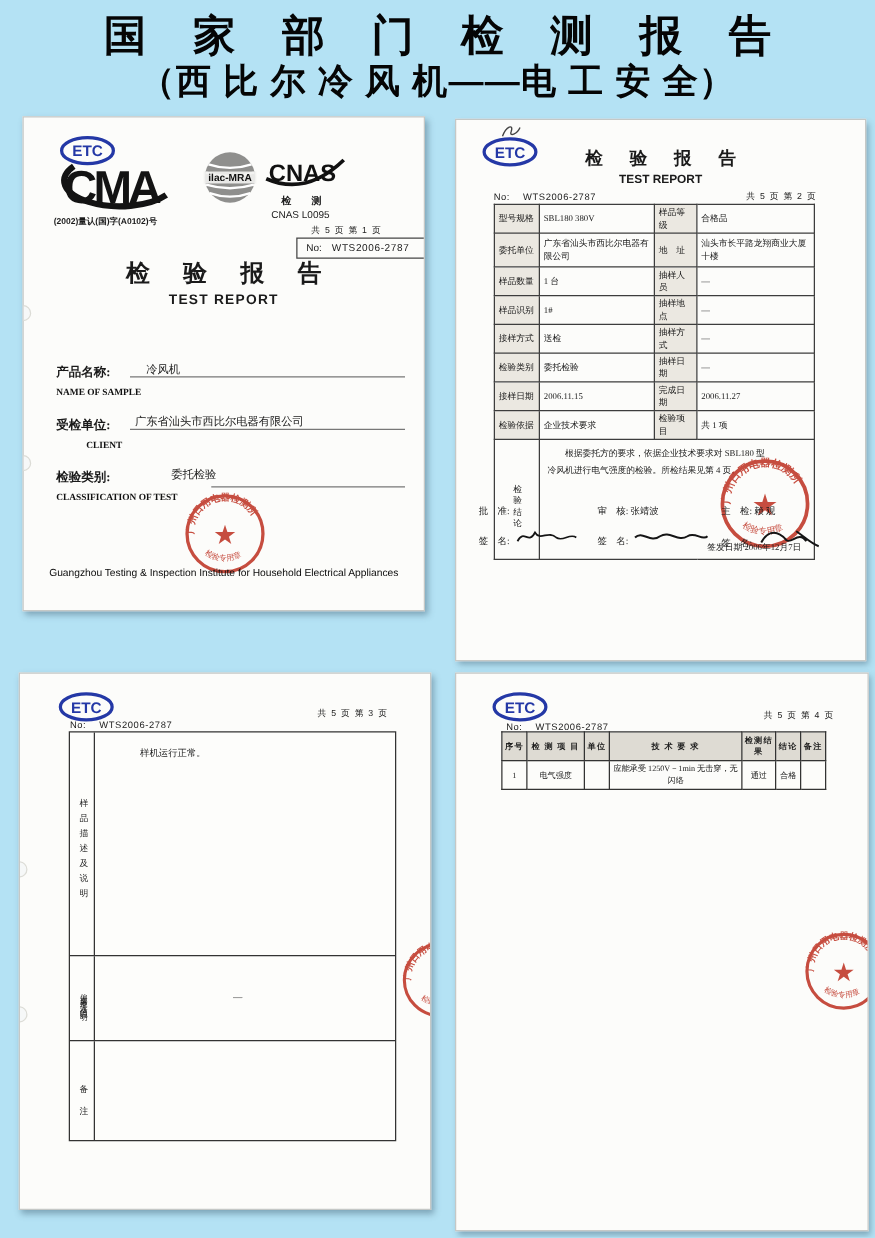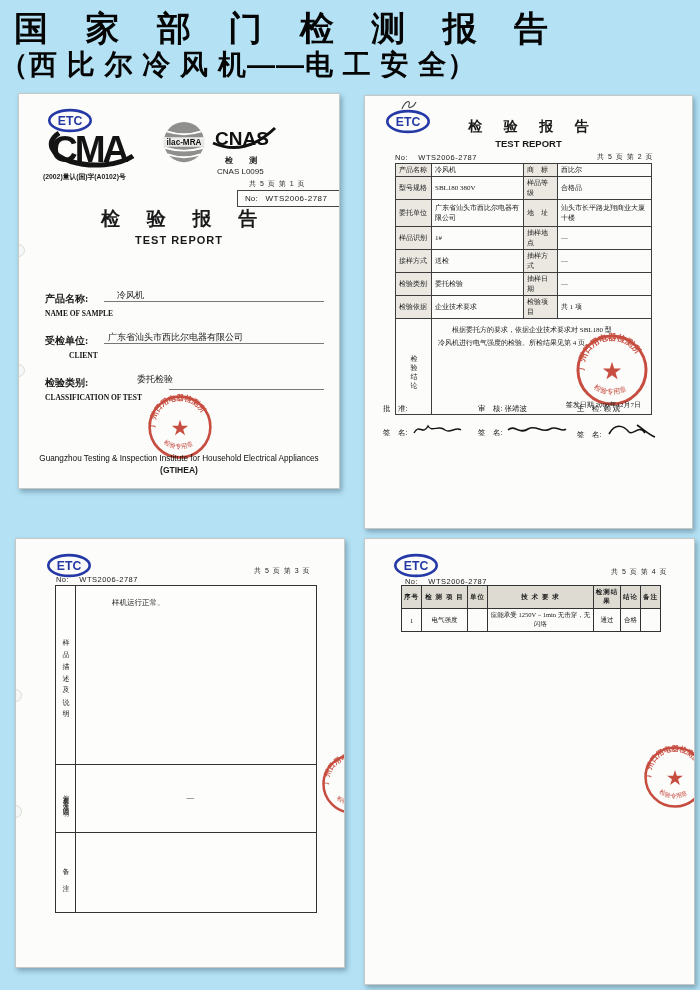--- a/index.html
+++ b/index.html
@@ -1,19 +1,19 @@
 <!DOCTYPE html>
 <html><head>
 <meta charset="utf-8">
 <style>
   *{margin:0;padding:0;box-sizing:border-box}
   html,body{width:700px;height:990px}
   body{background:#b4e2f4;font-family:"Liberation Sans","DejaVu Sans",sans-serif;color:#1a1a1a;position:relative;overflow:hidden}
   .a{position:absolute}
-  .hdr{position:absolute;left:0;width:700px;font-weight:bold;color:#050505}
+  .hdr{position:absolute;left:0;width:700px;text-align:center;font-weight:bold;color:#050505}
   #title1{top:6px;font-size:34px;letter-spacing:14px;text-indent:14px}
   #title2{top:46px;font-size:28px;letter-spacing:1px}
   .page{position:absolute;background:#fcfcfa;border:1px solid #c5c8c6;box-shadow:2px 3px 5px rgba(60,90,110,.45);overflow:hidden}
   #p1{left:18px;top:93px;width:322px;height:396px}
   #p2{left:364px;top:95px;width:329px;height:434px}
   #p3{left:15px;top:538px;width:330px;height:430px}
   #p4{left:364px;top:538px;width:331px;height:447px}
   .serif{font-family:"Liberation Serif","DejaVu Serif",serif}
   .ctr{left:0;width:100%;text-align:center}
   .hole{position:absolute;left:-7px;width:13px;height:13px;border:1px solid #dcdcd6;border-radius:50%;background:#f6f8f8}
@@ -136,21 +136,20 @@
   <svg class="a stamp" style="left:128px;top:300px;width:66px;height:66px" viewBox="0 0 100 100">
     <circle cx="50" cy="50" r="46" fill="none" stroke="#bf3526" stroke-width="4"></circle>
     <path id="s1a" d="M 13,56 A 38,38 0 1 1 87,56" fill="none"></path>
     <text font-size="11.5" fill="#bf3526" font-weight="bold"><textPath href="#s1a" startOffset="4%">广州日用电器检测所</textPath></text>
     <polygon points="50,39 52.9,48 62.4,48 54.8,53.6 57.6,62.5 50,57 42.4,62.5 45.2,53.6 37.6,48 47.1,48" fill="#bf3526"></polygon>
     <path id="s1b" d="M 19,69 A 42,42 0 0 0 81,69" fill="none"></path>
     <text font-size="9.5" fill="#bf3526"><textPath href="#s1b" startOffset="12%">检验专用章</textPath></text>
   </svg>
 
   <div class="a ctr ften">Guangzhou Testing &amp; Inspection Institute for Household Electrical Appliances</div>
-  <div class="a ctr ftab">(GTIHEA)</div>
 </div>
 
 <div class="page" id="p2">
   <svg class="a" style="left:34px;top:2px;width:20px;height:14px" viewBox="0 0 20 14">
     <path d="M3,11 C6,3 12,1 10,7 C8,12 15,9 17,4" stroke="#444" stroke-width="1.1" fill="none"></path>
   </svg>
   <svg class="a etc" style="left:20px;top:12px" viewBox="0 0 60 34">
     <ellipse cx="30" cy="17" rx="27" ry="13.5" fill="none" stroke="#2438a6" stroke-width="3.4"></ellipse>
     <text x="30" y="23" text-anchor="middle" font-size="16" font-weight="bold" fill="#2438a6">ETC</text>
   </svg>
@@ -163,55 +162,61 @@
   <div class="a plabel" style="left:232px;top:56px">共 5 页 第 2 页</div>
 
   <table id="t2">
     <colgroup>
         <col style="width:36px">
         <col style="width:92px">
         <col style="width:34px">
         <col style="width:94px">
       </colgroup>
     <tbody>
-        <tr>
-      <td class="lab"><span>产品名称</span></td>
-      <td><span>冷风机</span></td>
-      <td class="lab"><span>商　标</span></td>
-      <td><span>西比尔</span></td>
-    </tr>
     <tr>
       <td class="lab"><span>型号规格</span></td>
       <td><span>SBL180  380V</span></td>
       <td class="lab"><span>样品等级</span></td>
       <td><span>合格品</span></td>
     </tr>
     <tr class="tall">
       <td class="lab"><span>委托单位</span></td>
       <td><span>广东省汕头市西比尔电器有限公司</span></td>
       <td class="lab"><span>地　址</span></td>
       <td><span>汕头市长平路龙翔商业大厦十楼</span></td>
     </tr>
     <tr>
+      <td class="lab"><span>样品数量</span></td>
+      <td><span>1 台</span></td>
+      <td class="lab"><span>抽样人员</span></td>
+      <td><span>—</span></td>
+    </tr>
+    <tr>
       <td class="lab"><span>样品识别</span></td>
       <td><span>1#</span></td>
       <td class="lab"><span>抽样地点</span></td>
       <td><span>—</span></td>
     </tr>
     <tr>
       <td class="lab"><span>接样方式</span></td>
       <td><span>送检</span></td>
       <td class="lab"><span>抽样方式</span></td>
       <td><span>—</span></td>
     </tr>
     <tr>
       <td class="lab"><span>检验类别</span></td>
       <td><span>委托检验</span></td>
       <td class="lab"><span>抽样日期</span></td>
       <td><span>—</span></td>
+    </tr>
+    <tr>
+      <td class="lab"><span>接样日期</span></td>
+      <td><span>2006.11.15</span></td>
+      <td class="lab"><span>完成日期</span></td>
+      <td><span>2006.11.27</span></td>
     </tr>
     <tr>
       <td class="lab"><span>检验依据</span></td>
       <td><span>企业技术要求</span></td>
       <td class="lab"><span>检验项目</span></td>
       <td><span>共 1 项</span></td>
     </tr>
     <tr>
       <td class="vcol">
             <div class="vtext">检验结论</div>

